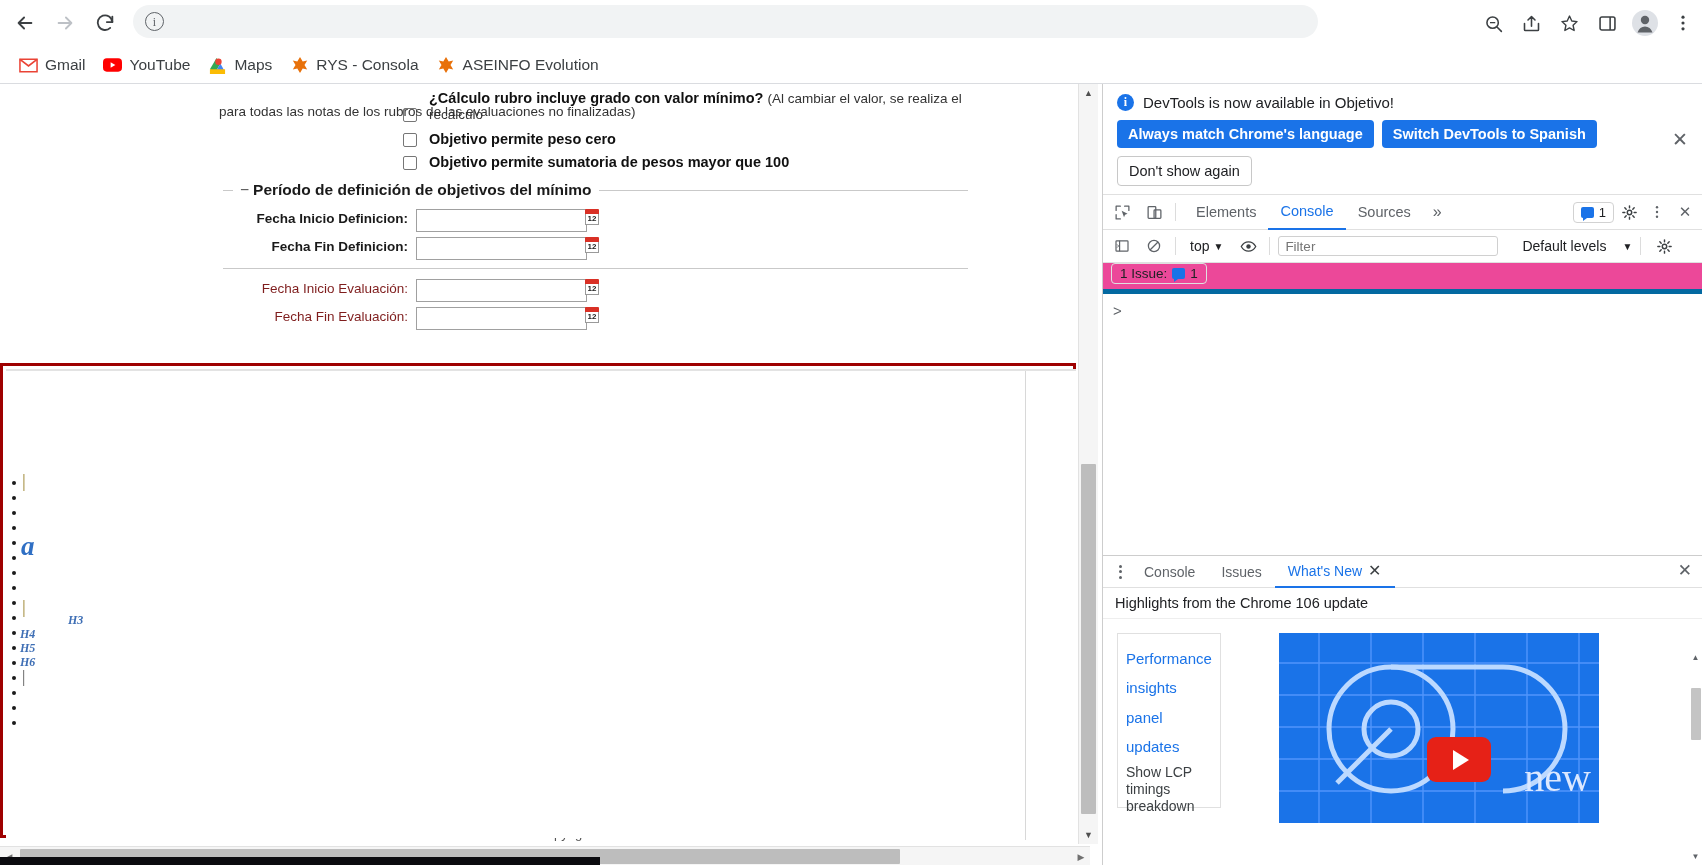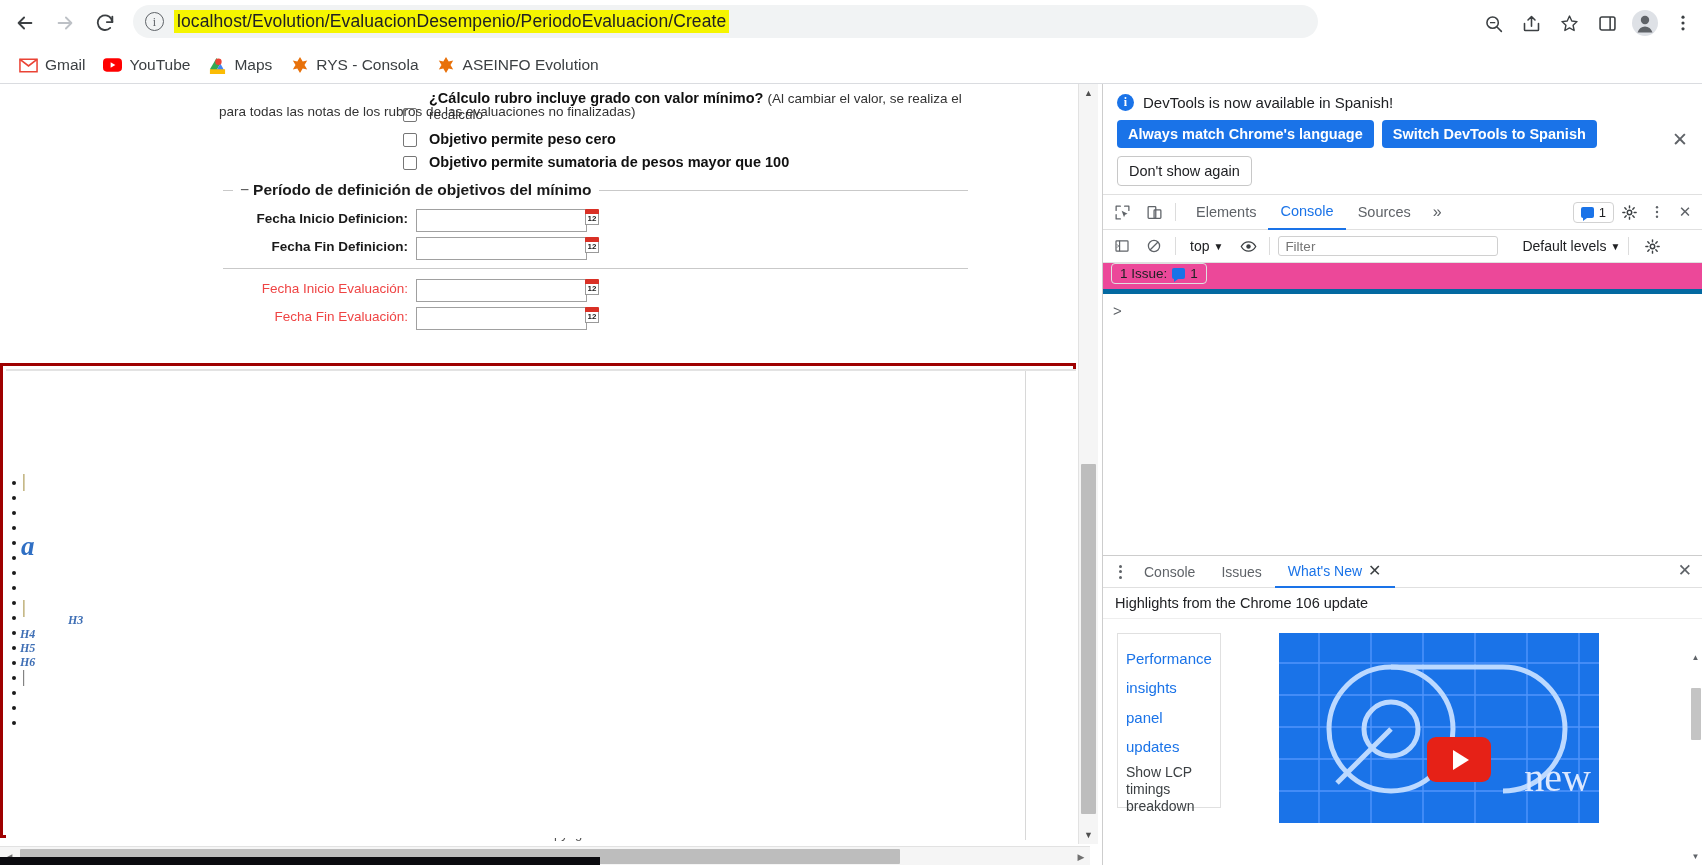--- a/index.html
+++ b/index.html
@@ -67,21 +67,21 @@
   fieldset.fs{
     position:absolute;border:0;border-top:1px solid #c9c9c9;margin:0;padding:0;width:745px;left:18px;
   }
   legend.lg{
     font-size:15.5px;font-weight:bold;color:#1a1a1a;padding:0 7px;margin-left:10px;
   }
   legend.lg .minus{color:#555;font-weight:normal;margin-right:4px;}
 
   .fld-row{position:relative;height:24px;}
   .fld-lbl{position:absolute;right:0;top:2px;font-size:13.5px;font-weight:bold;color:#1a1a1a;text-align:right;white-space:nowrap;}
-  .fld-lbl2{position:absolute;right:0;top:2px;font-size:13.5px;color:#ef4444;text-align:right;white-space:nowrap;}
+  .fld-lbl2{position:absolute;right:0;top:2px;font-size:13.5px;color:#7f1d1d;text-align:right;white-space:nowrap;}
   .txtbox{position:absolute;left:0;top:0;width:165px;height:19px;border:1px solid #a0a0a0;background:#fff;}
   .cal{position:absolute;left:169px;top:0px;width:14px;height:16px;}
   .cal .ctop{width:14px;height:5px;background:#d93025;border-radius:1px 1px 0 0;}
   .cal .cbot{width:14px;height:11px;background:#fff;border:1px solid #9a9a9a;border-top:none;box-sizing:border-box;
      font-size:8px;text-align:center;line-height:9px;color:#222;font-weight:bold;}
 
   
   .editor-label{position:absolute;left:68px;top:358px;font-size:13.5px;color:#1a1a1a;}
   .ed-box{position:absolute;left:27px;top:373px;width:590px;height:28px;}
   .ed-gutter{position:absolute;left:0;top:0;width:22px;height:20px;background:#fff;text-align:right;
@@ -154,21 +154,21 @@
   .dt-tabs-right{position:absolute;right:4px;top:0;height:34px;display:flex;align-items:center;gap:2px;}
   .issue-pill{display:flex;align-items:center;gap:5px;border:1px solid #d2d2d2;border-radius:4px;padding:2px 7px;cursor:pointer;}
   .msg-glyph{width:13px;height:11px;background:#1a73e8;border-radius:2px;position:relative;}
   .msg-glyph:after{content:"";position:absolute;left:2px;bottom:-3px;width:0;height:0;border-left:4px solid #1a73e8;border-bottom:3px solid transparent;}
   .pill-num{font-size:13px;color:#202124;}
   .dt-ic{width:26px;height:26px;display:flex;align-items:center;justify-content:center;cursor:pointer;color:#5f6368;font-size:15px;}
 
   .dt-toolbar{position:relative;height:32px;border-bottom:1px solid #e0e0e0;display:flex;align-items:center;background:#fff;}
   .ctx-sel{font-size:14px;color:#202124;display:flex;align-items:center;gap:4px;padding:0 6px;cursor:pointer;}
   .filt-input{width:220px;height:20px;border:1px solid #d0d0d0;border-radius:3px;background:#fff;font-size:13.5px;color:#5f6368;padding:0 6px;box-sizing:border-box;outline:none;font-family:"Liberation Sans",sans-serif;}
-  .lvl-sel{font-size:14px;color:#202124;display:flex;align-items:center;gap:4px;cursor:pointer;}
+  .lvl-sel{font-size:14px;color:#202124;display:flex;align-items:center;gap:16px;cursor:pointer;}
 
   .dt-issuebar{height:26px;border-bottom:5px solid #0369a1;display:flex;align-items:flex-start;background:#ec4899;}
   .issue-chip{display:flex;align-items:center;gap:5px;border:1px solid #e0e0e0;border-radius:4px;padding:2px 8px;margin-left:8px;cursor:pointer;font-size:13.5px;color:#202124;}
 
   .dt-console{height:262px;background:#fff;position:relative;}
   .prompt-caret{position:absolute;left:10px;top:8px;color:#5f6368;font-size:15px;}
 
   .dt-drawer{position:absolute;left:0;bottom:0;width:599px;height:310px;border-top:1px solid #cdcdcd;background:#fff;box-sizing:border-box;}
   .dr-tabs{position:relative;height:31px;border-bottom:1px solid #e0e0e0;display:flex;align-items:center;}
   .kebab{width:22px;margin-left:6px;display:flex;flex-direction:column;align-items:center;gap:2.5px;cursor:pointer;}
@@ -213,21 +213,20 @@
       </div>
       <div class="nav-btn" id="reload-btn">
         <svg width="22" height="22" viewBox="0 0 24 24">
             <path d="M20 11a8 8 0 1 0-2.3 6.3" fill="none" stroke="#3c4043" stroke-width="2" stroke-linecap="round"></path>
             <path d="M20 5v6h-6" fill="none" stroke="#3c4043" stroke-width="2" stroke-linecap="round" stroke-linejoin="round"></path>
           </svg>
       </div>
 
       <div class="omnibox">
         <div class="omni-info">i</div>
-        <div class="omni-url">localhost/Evolution/EvaluacionDesempenio/PeriodoEvaluacion/Create</div>
       </div>
 
       <div class="omni-right">
         <div class="ic">
           <svg width="21" height="21" viewBox="0 0 24 24">
               <circle cx="11" cy="11" r="6.5" fill="none" stroke="#3c4043" stroke-width="1.8"></circle>
               <path d="M16 16l5 5" stroke="#3c4043" stroke-width="1.8" stroke-linecap="round"></path>
               <path d="M8 11h6" stroke="#3c4043" stroke-width="1.5"></path>
             </svg>
         </div>
@@ -472,21 +471,21 @@
         <div class="tb-glyph g-bar3">|</div>
       </div>
     </div>
   </div>
 
   <div class="devtools">
 
     <div class="dt-banner">
       <div class="dt-ban-msg">
         <span class="info-dot">i</span>
-        <span>DevTools is now available in Spanish!</span>
+        <span>DevTools is now available in Objetivo!</span>
       </div>
       <div class="dt-ban-btns">
         <button class="pbtn">Always match Chrome's language</button>
         <button class="pbtn">Switch DevTools to Spanish</button>
       </div>
       <span class="obtn">Don't show again</span>
       <span class="ban-x">✕</span>
     </div>
 
     <div class="dt-tabs">

